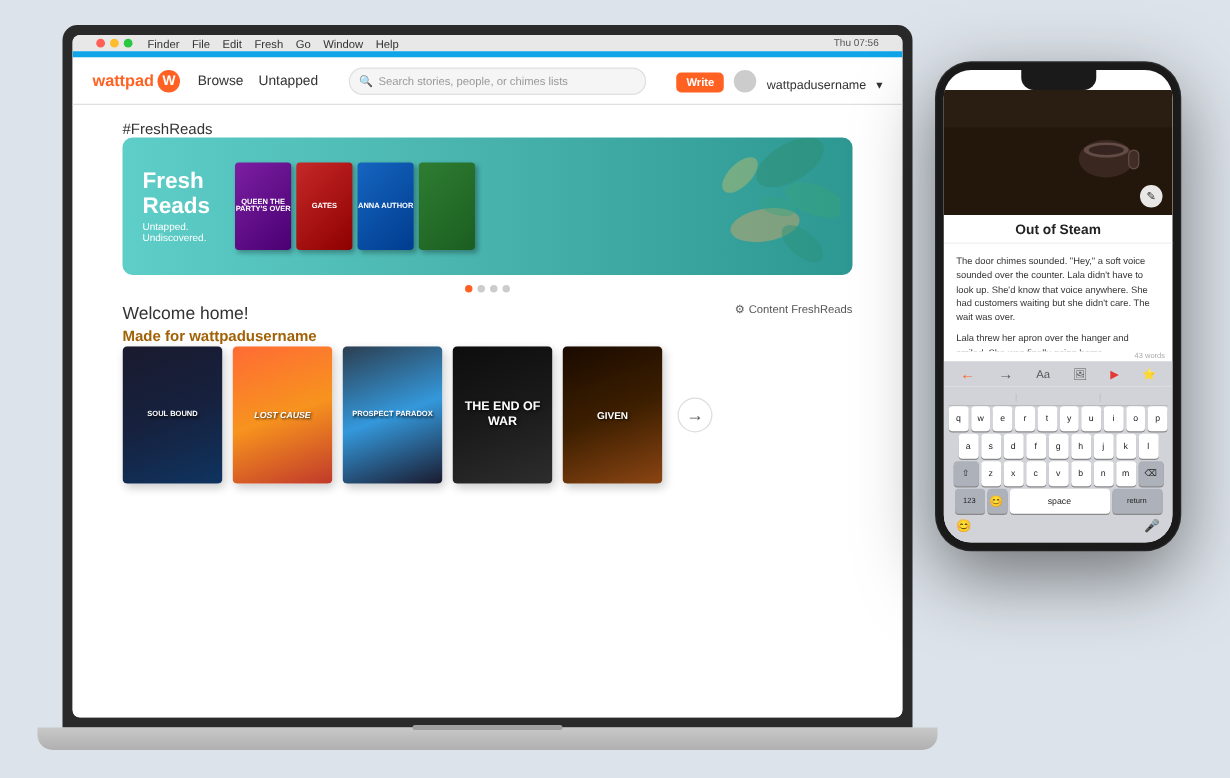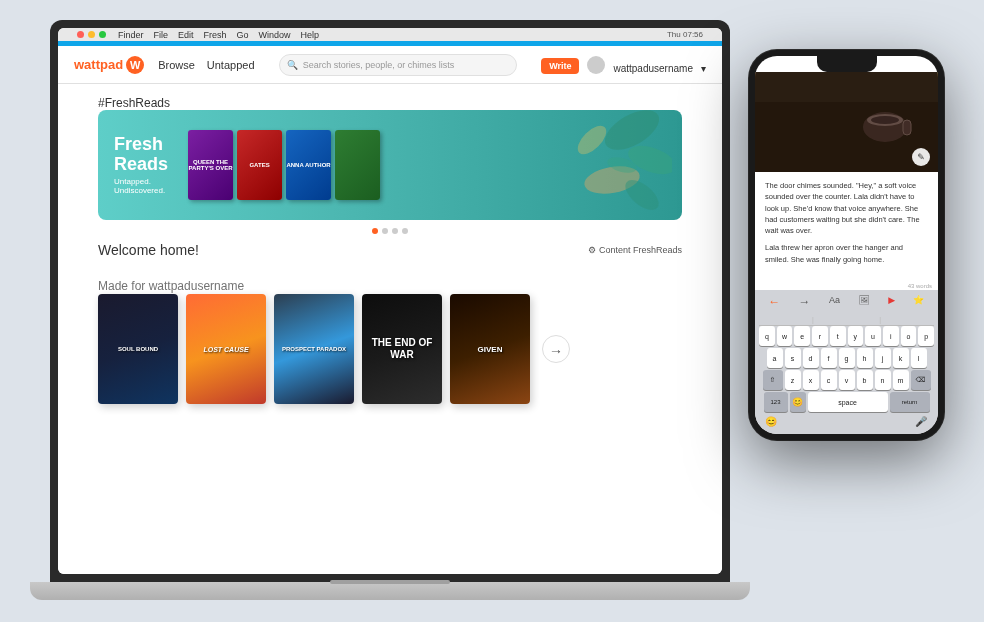--- a/index.html
+++ b/index.html
@@ -281,43 +281,43 @@
       width: 6px;
       height: 6px;
       border-radius: 50%;
       background: #ccc;
     }
 
     .dot.active { background: #ff6122; }
 
     .welcome-row {
       display: flex;
-      align-items: center;
+      align-items: flex-start;
       justify-content: space-between;
-      margin-bottom: 21px;
+      margin-bottom: 4px;
     }
 
     .welcome-text {
       font-size: 14px;
       font-weight: 300;
       color: #333;
     }
 
     .content-pref {
       font-size: 9px;
       color: #555;
       display: flex;
       align-items: center;
       gap: 3px;
     }
 
     .made-for {
       font-size: 12px;
-      font-weight: 400;
-      color: #737373;
+      font-weight: 700;
+      color: #a16207;
       margin-bottom: 1px;
     }
 
     .based-on {
       font-size: 8px;
       color: #888;
       margin-bottom: 8px;
     }
 
     .books-row {
@@ -669,20 +669,21 @@
             <rect x="0" y="30" width="183" height="70" fill="#2a1a0a" opacity="0.5"></rect>
             <ellipse cx="130" cy="55" rx="22" ry="15" fill="#5d4037" opacity="0.8"></ellipse>
             <ellipse cx="130" cy="48" rx="18" ry="6" fill="#8d6e63"></ellipse>
             <ellipse cx="130" cy="48" rx="14" ry="4" fill="#4e342e"></ellipse>
             <rect x="148" y="48" width="8" height="15" rx="4" fill="#5d4037" stroke="#8d6e63" stroke-width="1"></rect>
           </svg>
           <div class="phone-hero-overlay"></div>
           <div class="phone-hero-btn">✎</div>
         </div>
 
+        <div class="phone-story-title">Out of Steam</div>
 
         <div class="phone-story-text">
           <p>The door chimes sounded. "Hey," a soft voice sounded over the counter. Lala didn't have to look up. She'd know that voice anywhere. She had customers waiting but she didn't care. The wait was over.</p>
           <p>Lala threw her apron over the hanger and smiled. She was finally going home.</p>
         </div>
 
         <div class="word-count">43 words</div>
 
         <div class="phone-tb">
           <span class="phone-tb-btn active">←</span>

